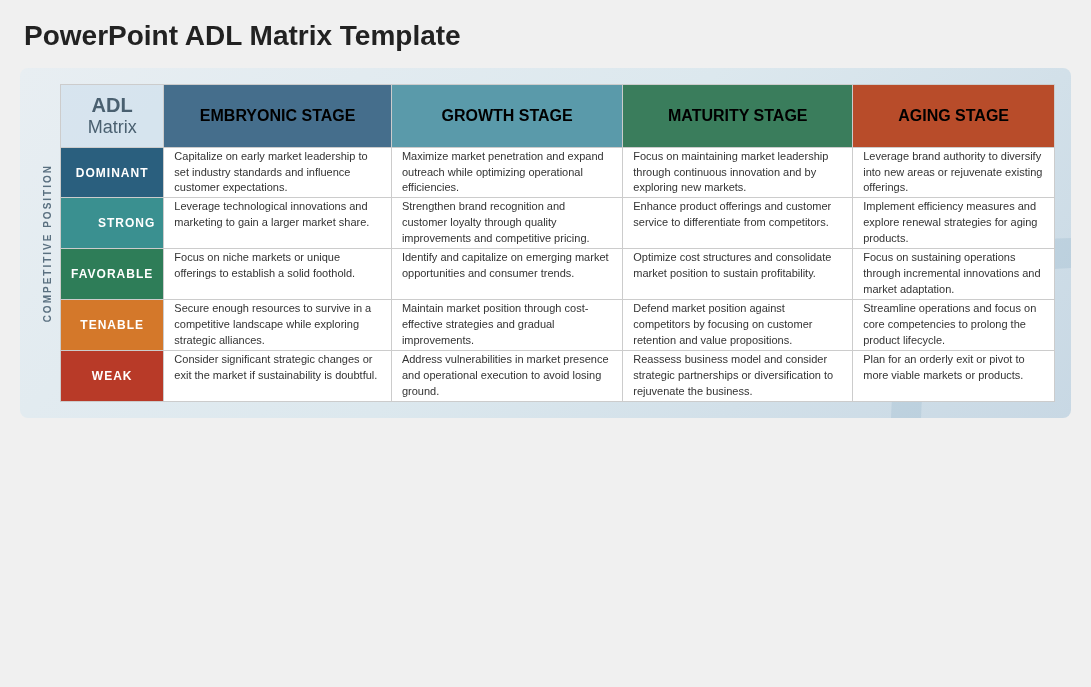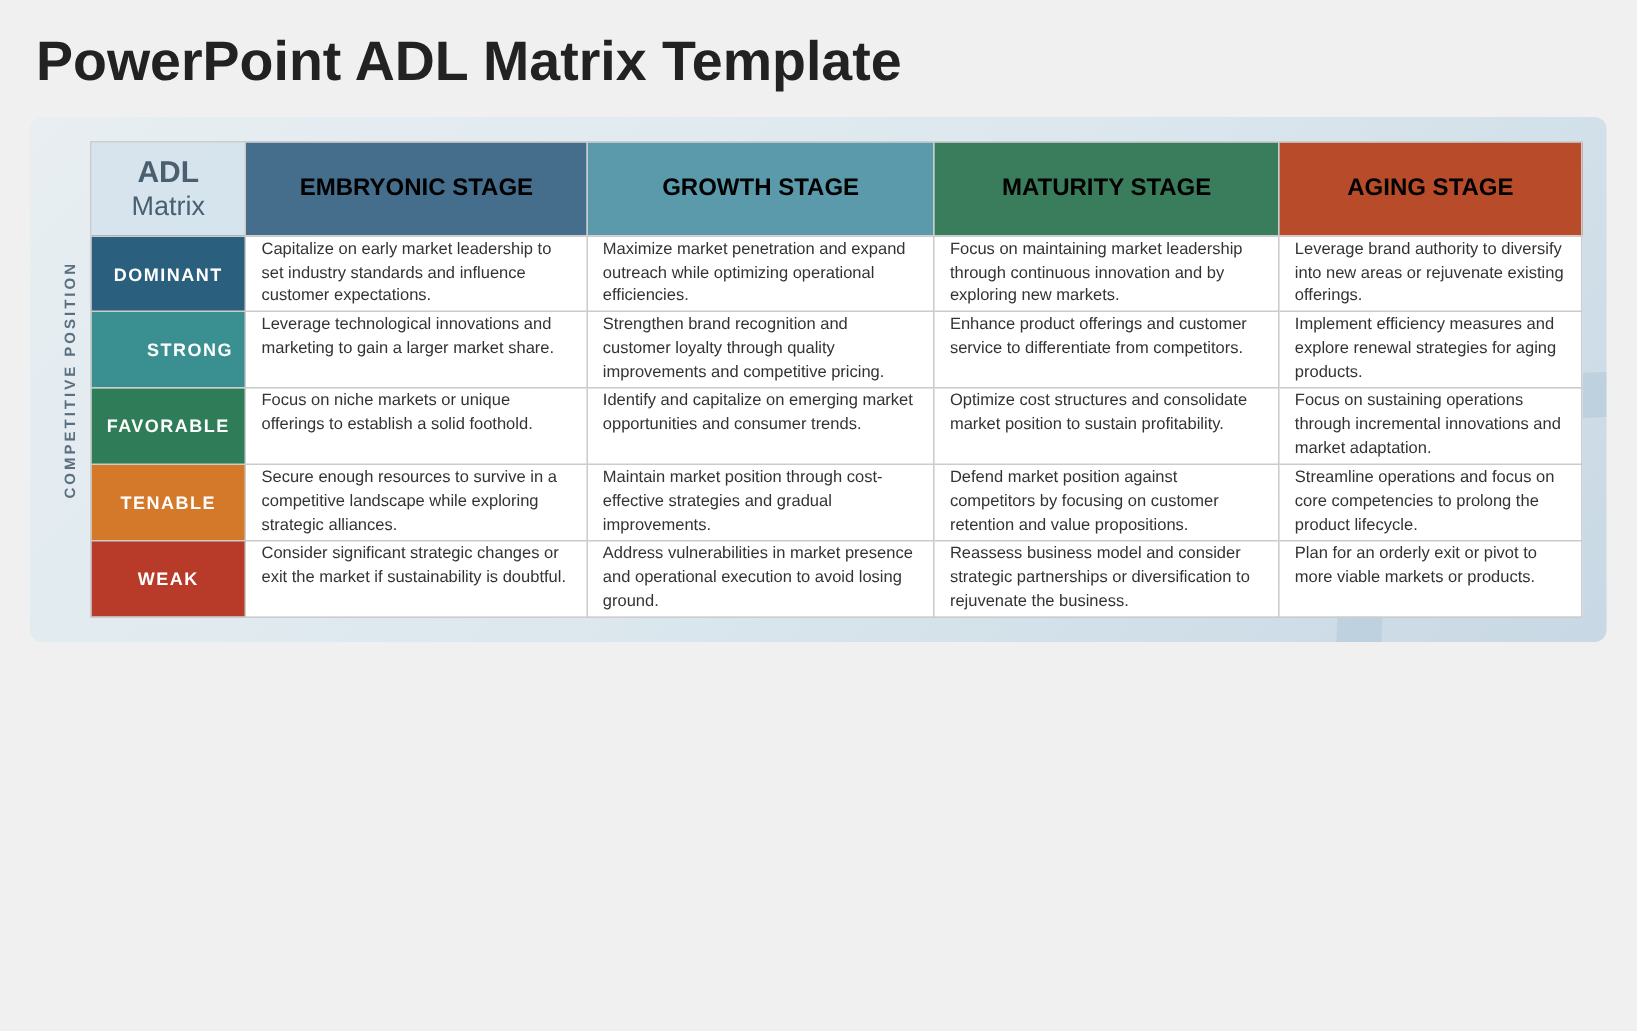--- a/index.html
+++ b/index.html
@@ -4,21 +4,21 @@
   <style>
     * { box-sizing: border-box; margin: 0; padding: 0; }
     body {
       font-family: Arial, sans-serif;
       background: #f0f0f0;
       padding: 20px;
       width: 1091px;
       min-height: 687px;
     }
     .page-title {
-      font-size: 37px;
+      font-size: 28px;
       font-weight: 900;
       color: #222;
       margin-bottom: 16px;
       padding-left: 4px;
     }
     .matrix-container {
       background: linear-gradient(135deg, #e8eef2 0%, #dce8ee 50%, #c8d8e4 100%);
       border-radius: 8px;
       padding: 16px;
       position: relative;

